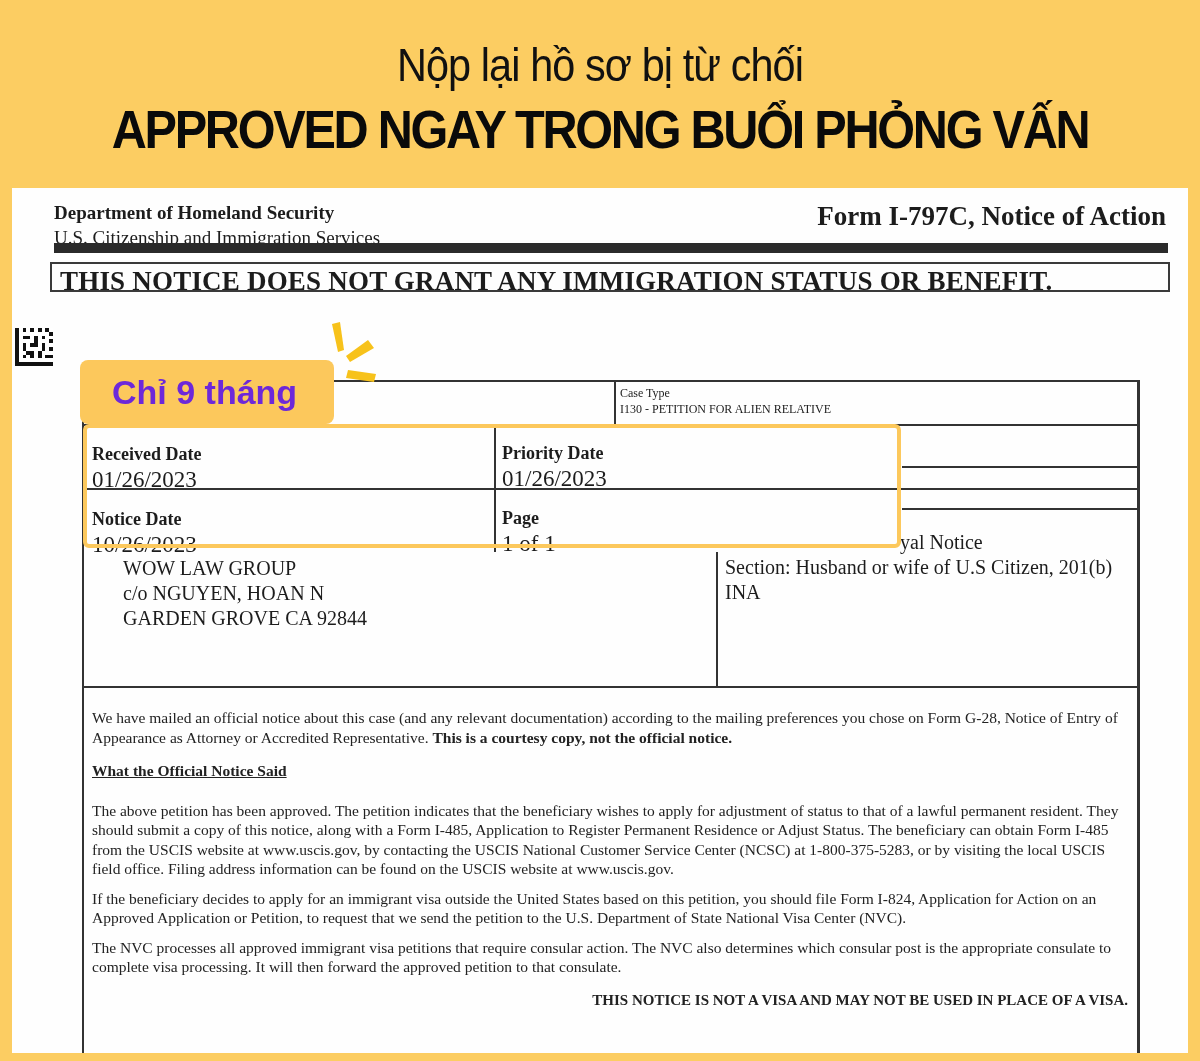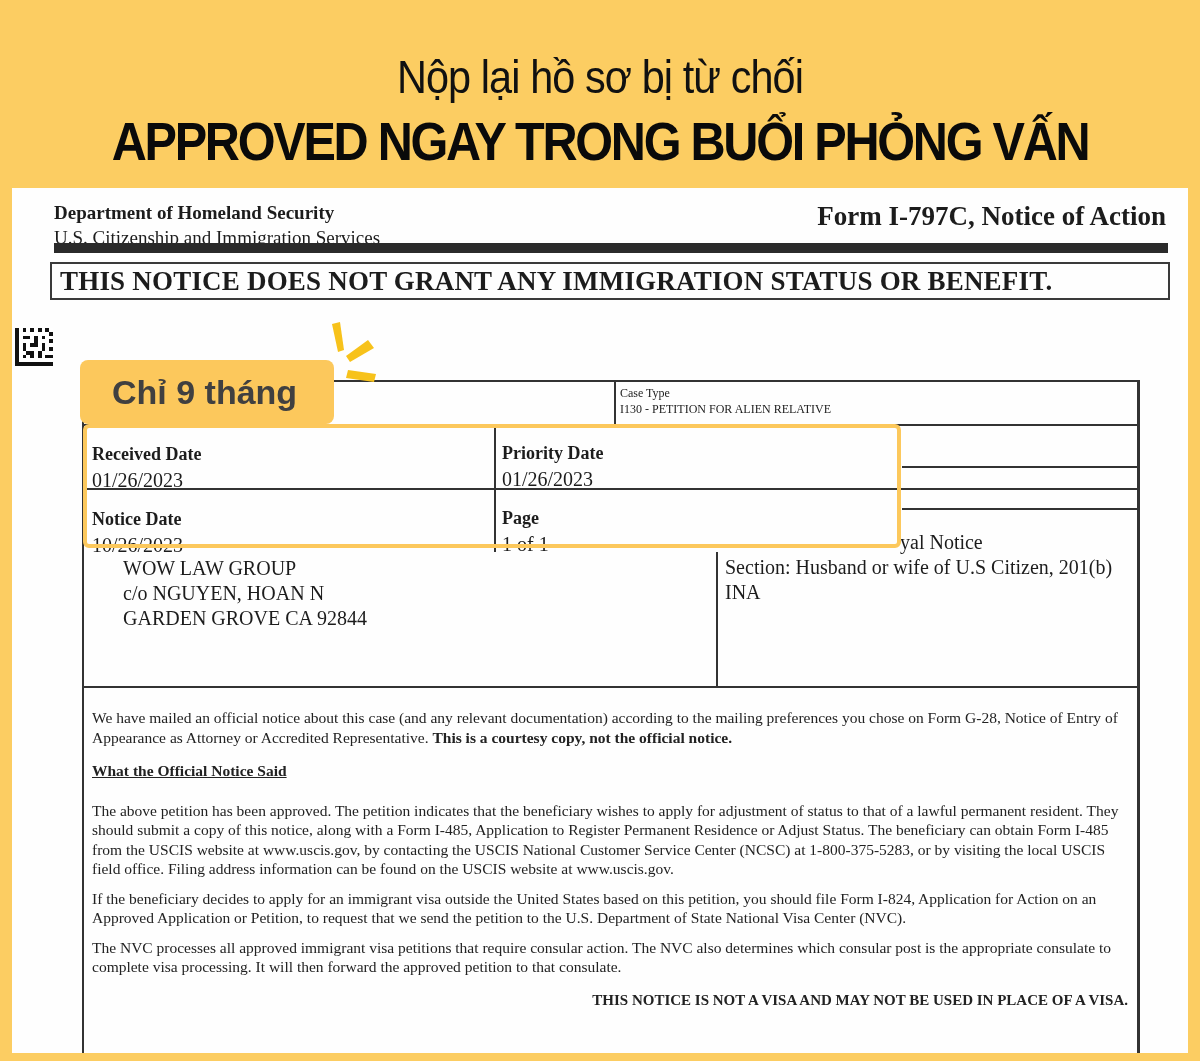--- a/index.html
+++ b/index.html
@@ -4,21 +4,21 @@
 <style>
   html, body { margin: 0; padding: 0; }
   body {
     width: 1200px; height: 1061px; overflow: hidden;
     background: #fccd62;
     position: relative;
     font-family: "Liberation Serif", serif;
     color: #1c1c1c;
   }
   .headline {
-    position: absolute; left: 0; top: 12px; width: 1200px; height: 190px;
+    position: absolute; left: 0; top: 0; width: 1200px; height: 190px;
     text-align: center;
   }
   .headline .line1 {
     position: absolute; left: 0; right: 0; top: 38px;
     font-family: "Liberation Sans", sans-serif;
     font-size: 46px; letter-spacing: -1px; color: #111;
     transform: scaleX(0.9);
   }
   .headline .line2 {
     position: absolute; left: 0; right: 0; top: 98px;
@@ -28,53 +28,53 @@
   }
   .paper {
     position: absolute; left: 12px; top: 188px; width: 1176px; height: 880px;
     background: #fefefe;
   }
   .agency { position: absolute; left: 42px; top: 12px; font-size: 19px; line-height: 25px; }
   .agency .dept { font-weight: bold; }
   .formtitle { position: absolute; right: 22px; top: 13px; font-size: 27px; font-weight: bold; }
   .rule { position: absolute; left: 42px; right: 20px; top: 55px; height: 10px; background: #2a2a2a; }
   .notice-box {
-    position: absolute; left: 38px; right: 18px; top: 74px; height: 38px;
+    position: absolute; left: 38px; right: 18px; top: 74px; height: 30px;
     border: 2px solid #3a3a3a; box-sizing: border-box;
     font-size: 27px; font-weight: bold; line-height: 34px; padding-left: 8px;
     letter-spacing: 0.2px;
   }
   .qr {
     position: absolute; left: 3px; top: 140px; width: 38px; height: 38px;
   }
   .form-table {
     position: absolute; left: 70px; top: 192px; width: 1058px; height: 700px;
     border: 2px solid #333; box-sizing: border-box; border-right-width: 3px;
   }
   .cell { position: absolute; box-sizing: border-box; }
   .hline { position: absolute; height: 2px; background: #333; }
   .vline { position: absolute; width: 2px; background: #333; }
   .lbl-small { font-size: 12px; line-height: 14px; }
   .val-small { font-size: 12px; line-height: 18px; }
   .lbl { font-size: 18px; font-weight: bold; line-height: 22px; margin-top: 15px; }
-  .val { font-size: 20px; line-height: 30px; }
+  .val { font-size: 23px; line-height: 30px; }
   .addr { position: absolute; left: 40px; top: 368px; font-size: 20px; line-height: 25px; }
   .classif { position: absolute; left: 642px; top: 340px; font-size: 20px; line-height: 25px; }
   .body-text {
     position: absolute; left: 10px; top: 520px; width: 1036px;
     font-size: 15.5px; line-height: 19.5px; color: #222;
   }
   .body-text p { margin: 0 0 10px 0; }
   .body-text .heading { font-weight: bold; text-decoration: underline; margin: 14px 0 20px 0; }
   .body-text .center-bold { text-align: right; font-weight: bold; margin-top: 14px; font-size: 15px; }
   .badge {
     position: absolute; left: 80px; top: 360px; width: 254px; height: 64px;
     background: #fcc85c; border-radius: 8px;
     font-family: "Liberation Sans", sans-serif; font-weight: bold;
-    font-size: 34px; line-height: 64px; padding-left: 32px; box-sizing: border-box; color: #404040;
+    font-size: 34px; line-height: 64px; padding-left: 32px; box-sizing: border-box; color: #6d28d9;
   }
   .highlight {
     position: absolute; left: 83px; top: 424px; width: 818px; height: 124px;
     border: 4px solid #fcc85c; border-radius: 6px; box-sizing: border-box;
   }
   .bottom-strip {
     position: absolute; left: 0; top: 1053px; width: 1200px; height: 8px; background: #fccd62;
   }
   .side-strip-l { position: absolute; left: 0; top: 188px; width: 12px; height: 873px; background: #fccd62; }
   .side-strip-r { position: absolute; left: 1188px; top: 188px; width: 12px; height: 873px; background: #fccd62; }

